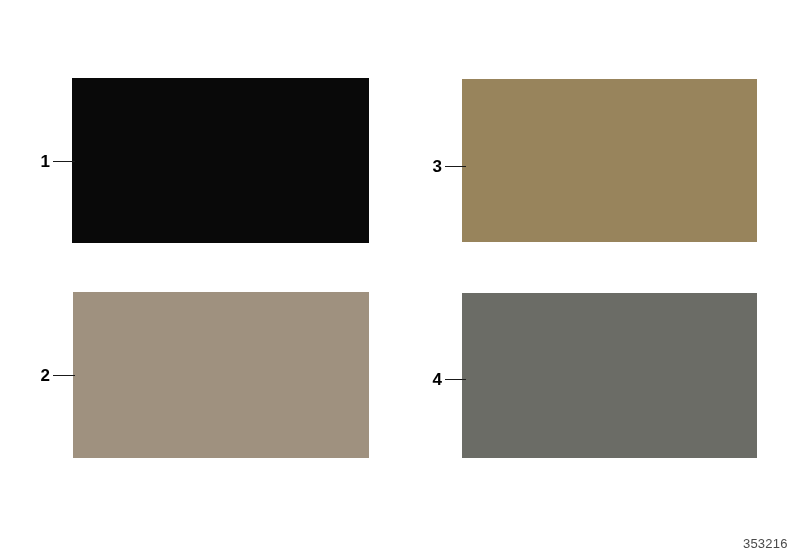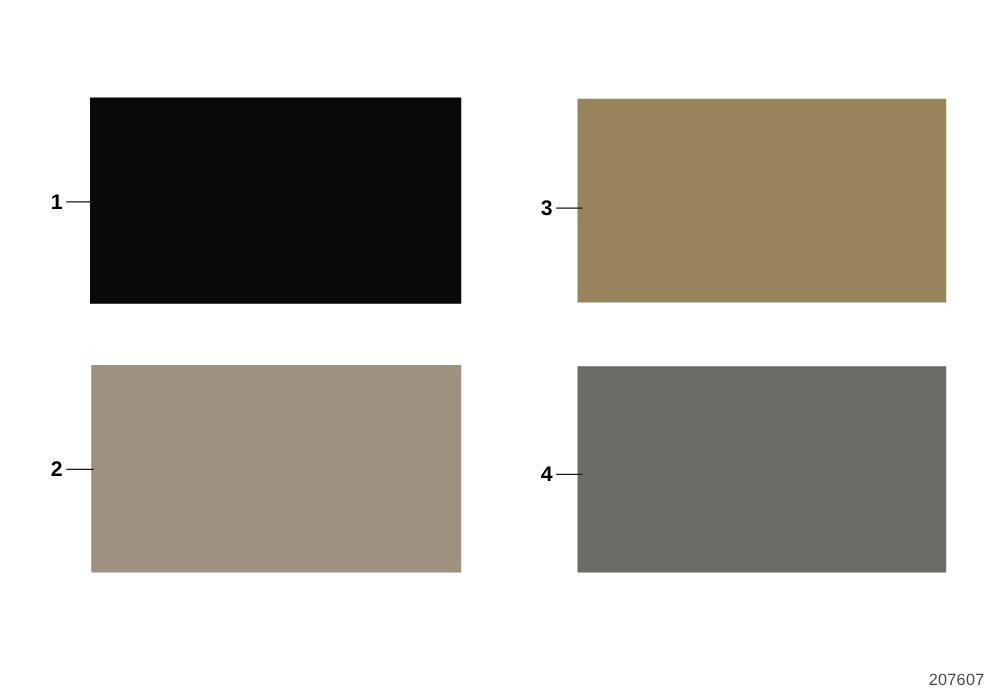--- a/index.html
+++ b/index.html
@@ -83,14 +83,14 @@
     <div class="callout" style="left: 428px; top: 155px;">
       <span class="callout-number">3</span>
       <span class="leader-line" style="width: 21px;"></span>
     </div>
     <div class="swatch" style="left: 462px; top: 293px; width: 295px; height: 165px; background: rgb(107, 108, 102);"></div>
     <div class="callout" style="left: 428px; top: 368px;">
       <span class="callout-number">4</span>
       <span class="leader-line" style="width: 21px;"></span>
     </div>
 
-  <div class="figure-id" style="left: 743px; top: 536px;">207607</div>
+  <div class="figure-id" style="left: 743px; top: 536px;">353216</div>
 </div>
 
 </body></html>

